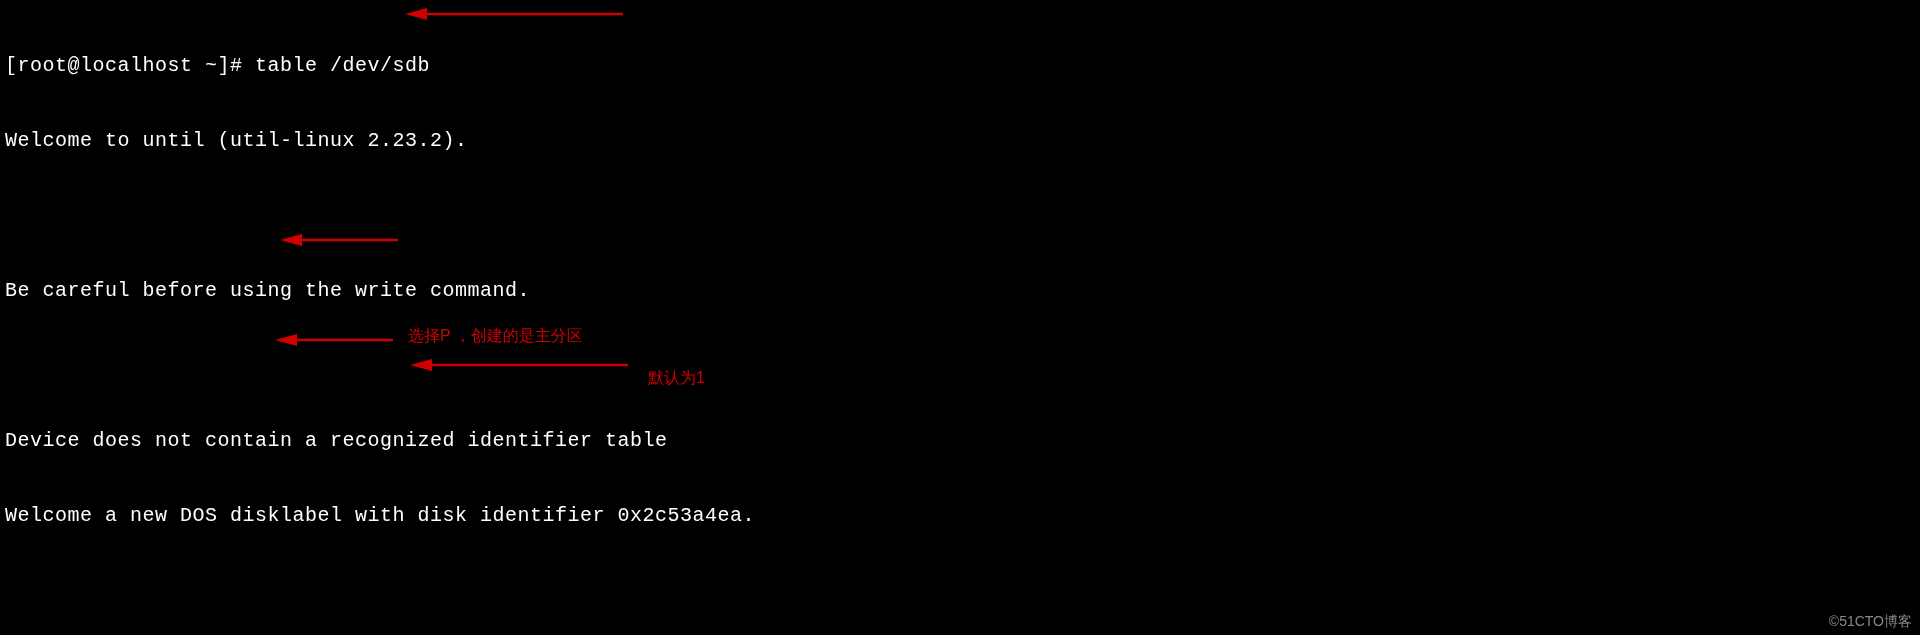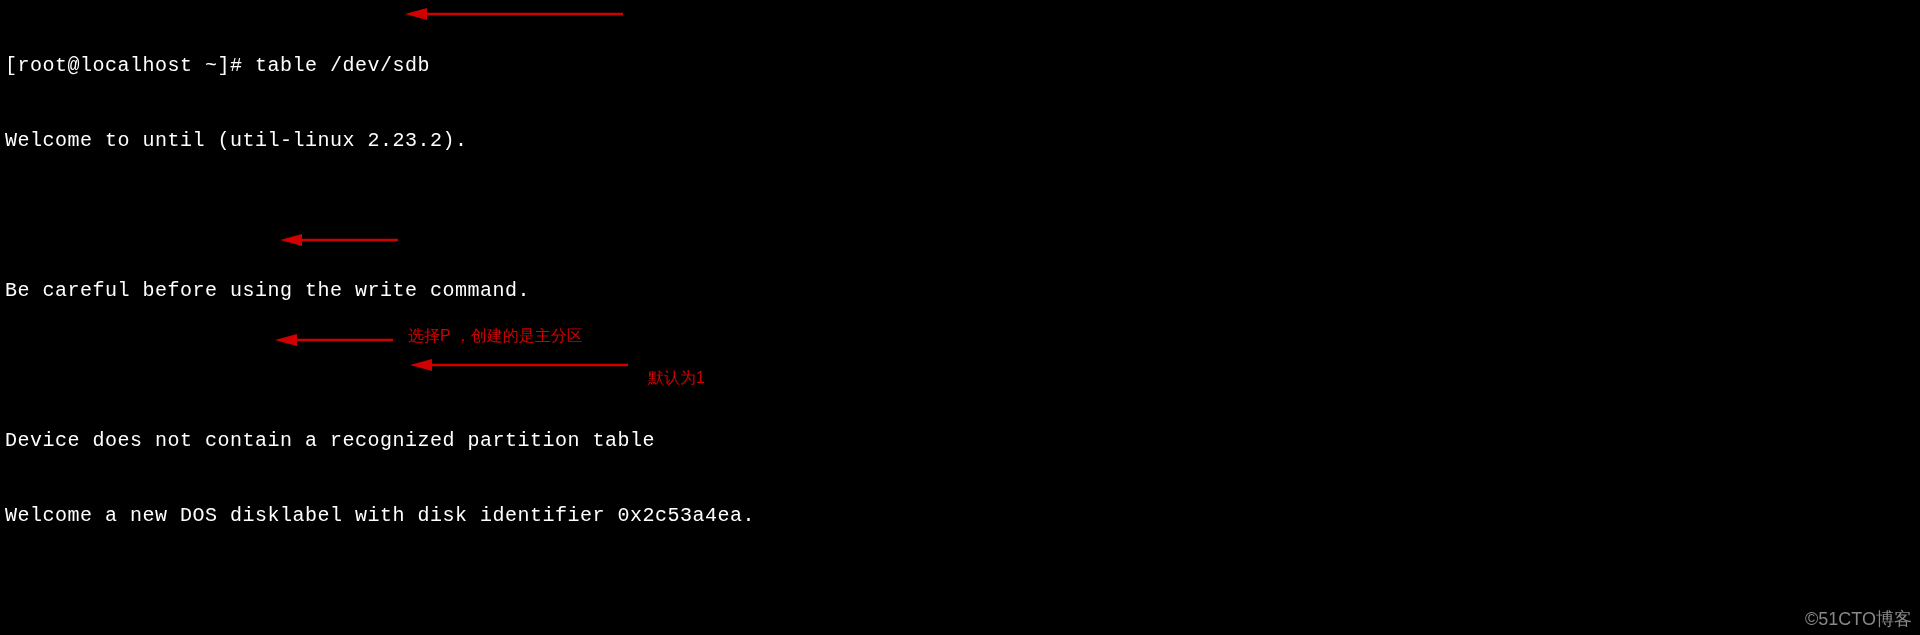--- a/index.html
+++ b/index.html
@@ -39,33 +39,33 @@
     .arrow-left {
       position: absolute;
       pointer-events: none;
     }
     .watermark {
       position: absolute;
       right: 8px;
       bottom: 5px;
       color: #888;
       font-family: "Microsoft YaHei", sans-serif;
-      font-size: 18px;
+      font-size: 14px;
     }
   </style>
 </head>
 <body>
 
 <div class="terminal">
   <span class="line">[root@localhost ~]# table /dev/sdb</span>
   <span class="line">Welcome to until (util-linux 2.23.2).</span>
   <span class="line"></span>
   <span class="line">Be careful before using the write command.</span>
   <span class="line"></span>
-  <span class="line">Device does not contain a recognized partition table</span>
+  <span class="line">Device does not contain a recognized identifier table</span>
   <span class="line">Welcome a new DOS disklabel with disk identifier 0x2c53a4ea.</span>
   
   
   
   
   
   
   
   
   

